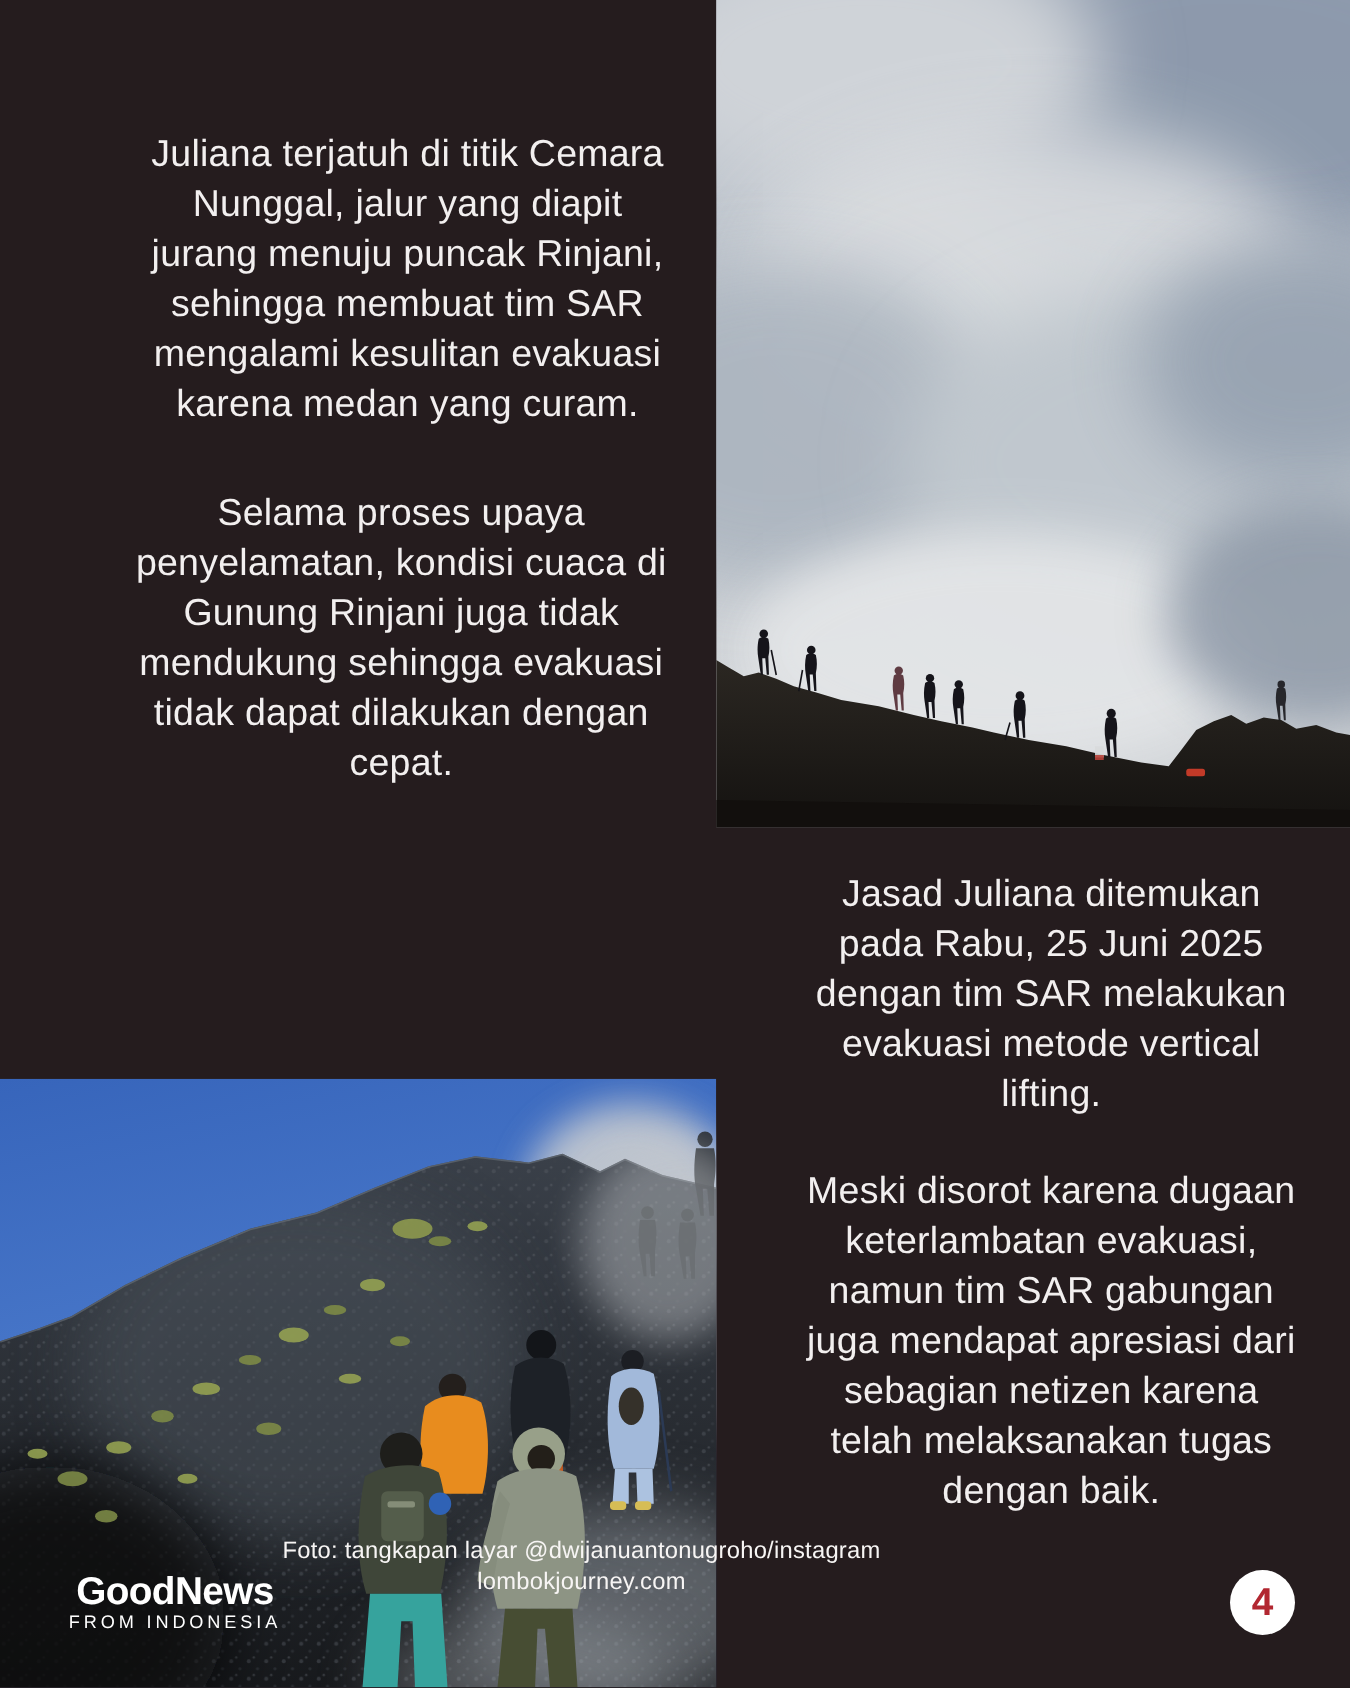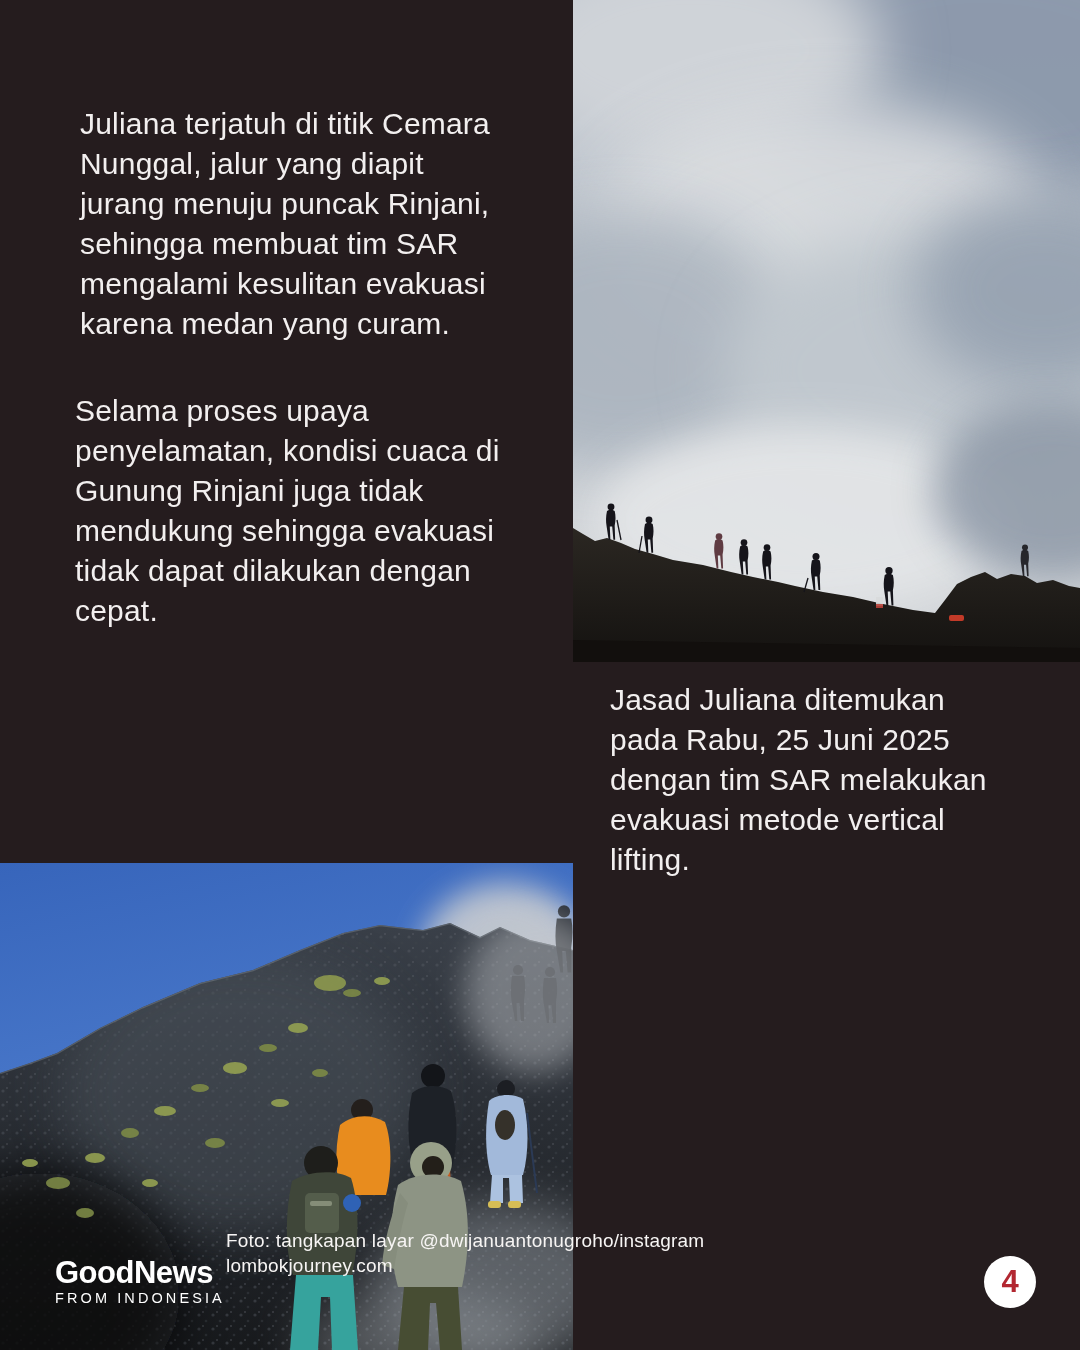--- a/index.html
+++ b/index.html
@@ -1,29 +1,30 @@
 <!DOCTYPE html>
 <html><head>
 <meta charset="utf-8">
 <style>
   html,body{margin:0;padding:0;background:#251c1e;}
   .canvas{
     position:relative;width:1080px;height:1350px;overflow:hidden;
     background:#251c1e;
     font-family:"Liberation Sans",sans-serif;
+    text-align:center;
   }
   .body-text{
     position:absolute;margin:0;color:#f2efef;
     font-size:30px;line-height:40px;letter-spacing:.2px;
     white-space:pre-line;
   }
   #p1{left:80px;top:104px;width:492px;}
   #p2{left:75px;top:391px;width:492px;}
   #p3{left:80px;top:671px;width:492px;}
-  #p4{left:610px;top:680px;width:462px;}
+  #p4{left:610px;top:696px;width:462px;}
   #p5{left:610px;top:933px;width:462px;}
   .photo{position:absolute;display:block;}
   #photo-top{left:573px;top:0;width:507px;height:662px;}
   #photo-bottom{left:0;top:863px;width:573px;height:487px;}
   .brand{position:absolute;left:55px;top:1257px;color:#ffffff;}
   .brand-name{font-weight:bold;font-size:31px;line-height:32px;letter-spacing:-.5px;}
   .brand-tagline{font-size:14.5px;letter-spacing:3.1px;margin-top:1px;}
   .credit{
     position:absolute;left:226px;top:1228px;color:#f7f5f4;
     font-size:19px;line-height:25px;white-space:pre-line;letter-spacing:.2px;
@@ -204,20 +205,27 @@
 penyelamatan, kondisi cuaca di
 Gunung Rinjani juga tidak
 mendukung sehingga evakuasi
 tidak dapat dilakukan dengan
 cepat.</p>
   <p id="p4" class="body-text">Jasad Juliana ditemukan
 pada Rabu, 25 Juni 2025
 dengan tim SAR melakukan
 evakuasi metode vertical
 lifting.</p>
+  <p id="p5" class="body-text">Meski disorot karena dugaan
+keterlambatan evakuasi,
+namun tim SAR gabungan
+juga mendapat apresiasi dari
+sebagian netizen karena
+telah melaksanakan tugas
+dengan baik.</p>
 
   <div class="brand">
     <div class="brand-name">GoodNews</div>
     <div class="brand-tagline">FROM INDONESIA</div>
   </div>
   <div class="credit">Foto: tangkapan layar @dwijanuantonugroho/instagram
 lombokjourney.com</div>
   <div class="page-badge" id="page-badge" style="background: rgb(255, 255, 255); color: rgb(178, 39, 49);">4</div>
 
 </div>

